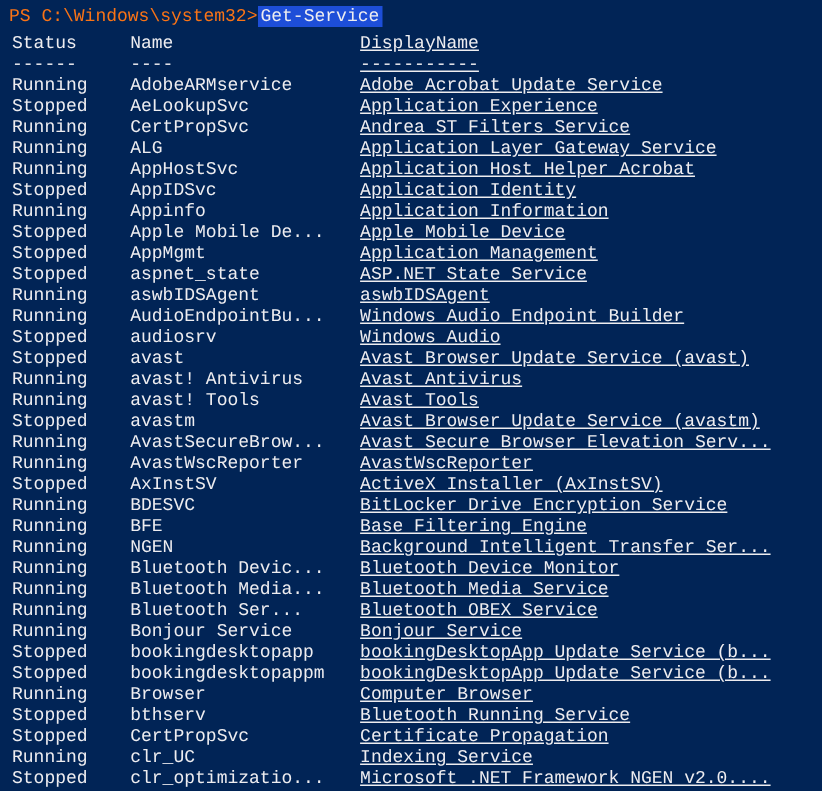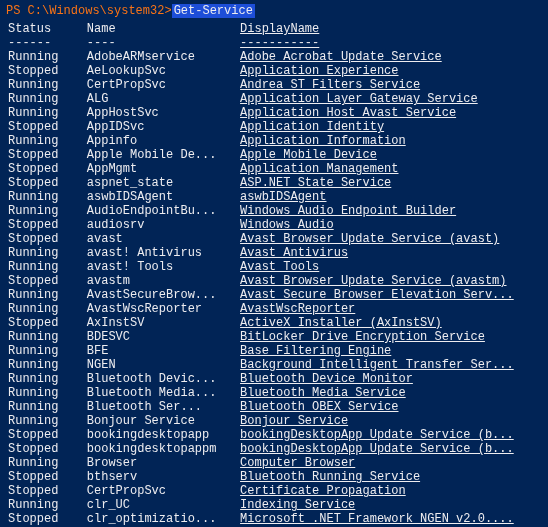--- a/index.html
+++ b/index.html
@@ -83,21 +83,21 @@
         <td class="col-display">Andrea ST Filters Service</td>
       </tr>
       <tr>
         <td class="col-status">Running</td>
         <td class="col-name">ALG</td>
         <td class="col-display">Application Layer Gateway Service</td>
       </tr>
       <tr>
         <td class="col-status">Running</td>
         <td class="col-name">AppHostSvc</td>
-        <td class="col-display">Application Host Avast Service</td>
+        <td class="col-display">Application Host Helper Acrobat</td>
       </tr>
       <tr>
         <td class="col-status">Stopped</td>
         <td class="col-name">AppIDSvc</td>
         <td class="col-display">Application Identity</td>
       </tr>
       <tr>
         <td class="col-status">Running</td>
         <td class="col-name">Appinfo</td>
         <td class="col-display">Application Information</td>

